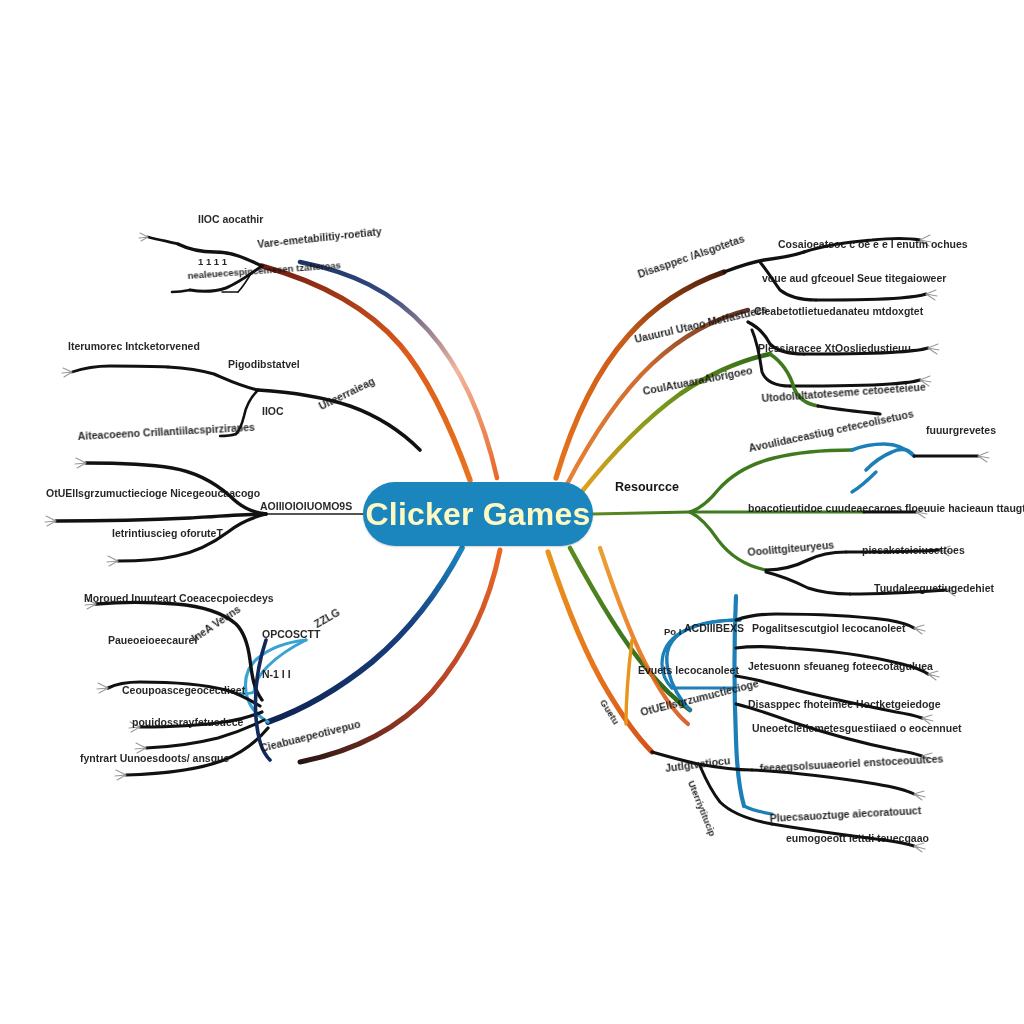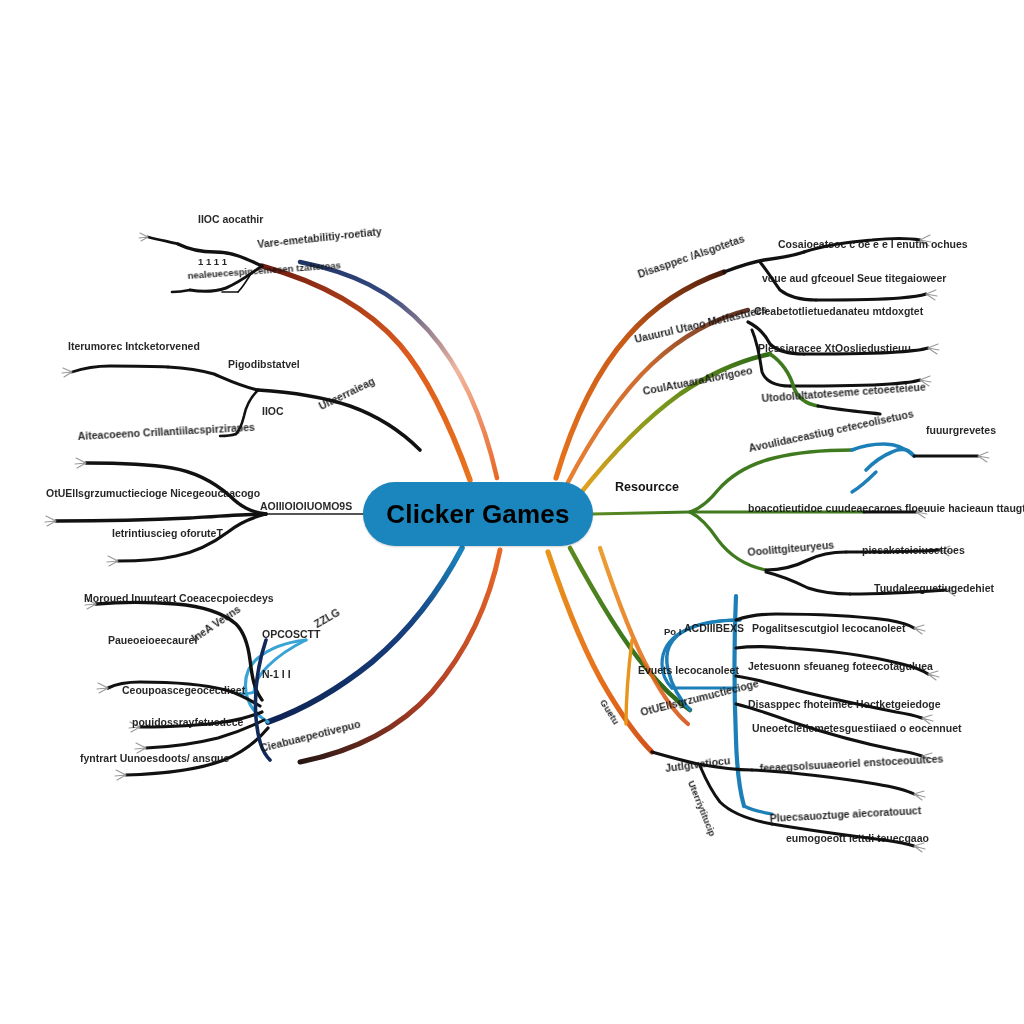--- a/index.html
+++ b/index.html
@@ -15,21 +15,21 @@
   
   .center-node{
     position:absolute;
     left:363px;top:482px;width:230px;height:64px;
     background:#1b85bd;border-radius:32px;
     display:flex;align-items:center;justify-content:center;
     box-shadow:0 1px 2px rgba(0,0,0,.18);
     z-index:6;
   }
   .center-node .ctext{
-    color:#000000;font-size:26px;font-weight:bold;
+    color:#fef9c3;font-size:32px;font-weight:bold;
     letter-spacing:.2px;white-space:nowrap;
   }
 
   
   .lbl{
     position:absolute;white-space:nowrap;
     color:#141414;font-size:11.5px;font-weight:600;
     transform-origin:left bottom;
     z-index:5;
     text-rendering:optimizeLegibility;

